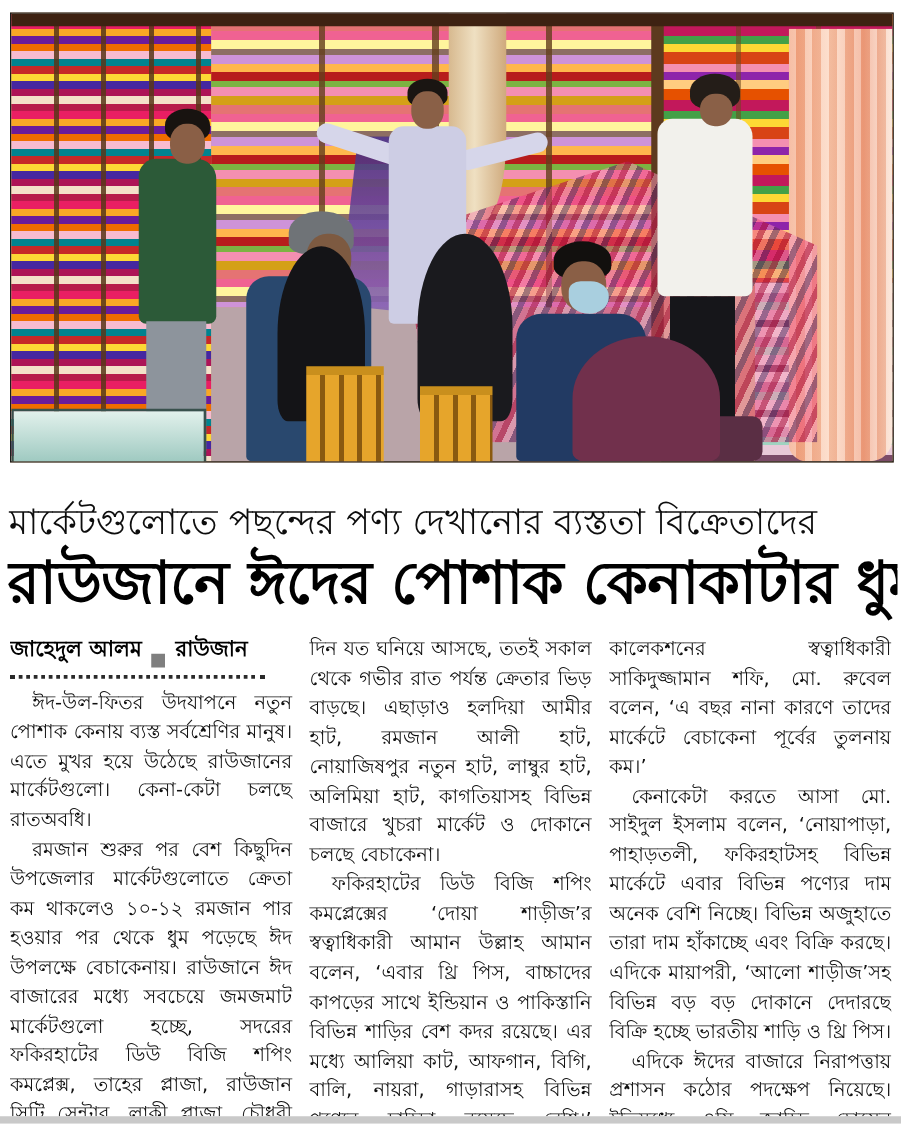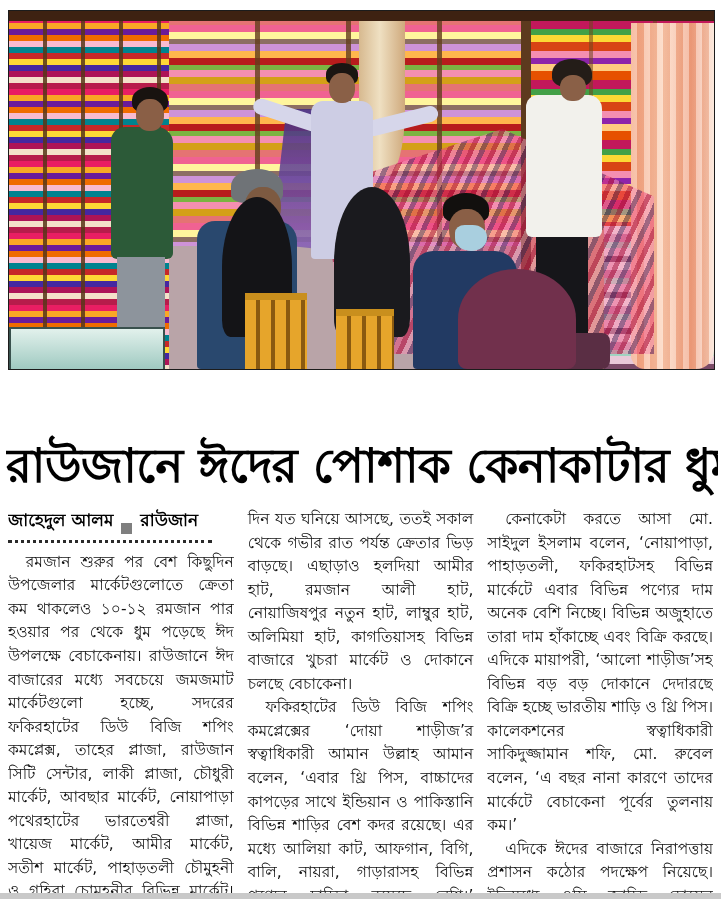--- a/index.html
+++ b/index.html
@@ -120,37 +120,39 @@
     <div class="chair1"></div>
     <div class="chair2"></div>
     <div class="mask-torso"></div>
     <div class="mask-hair"></div>
     <div class="mask-face"></div>
     <div class="mask-mask"></div>
     <div class="maroon-hijab"></div>
     <div class="counter"></div>
   </div>
 
+  <div class="kicker">মার্কেটগুলোতে পছন্দের পণ্য দেখানোর ব্যস্ততা বিক্রেতাদের</div>
   <div class="headline">রাউজানে ঈদের পোশাক কেনাকাটার ধুম</div>
 
   <div class="article">
     <div class="col">
       <div class="byline">
         <span>জাহেদুল আলম</span>
         <span class="byline-sq"></span>
         <span>রাউজান</span>
       </div>
       <div class="dotted-rule"></div>
+    <p class="para indent">ঈদ-উল-ফিতর উদযাপনে নতুন পোশাক কেনায় ব্যস্ত সর্বশ্রেণির মানুষ। এতে মুখর হয়ে উঠেছে রাউজানের মার্কেটগুলো। কেনা-কেটা চলছে রাতঅবধি।</p>
         <p class="para indent">রমজান শুরুর পর বেশ কিছুদিন উপজেলার মার্কেটগুলোতে ক্রেতা কম থাকলেও ১০-১২ রমজান পার হওয়ার পর থেকে ধুম পড়েছে ঈদ উপলক্ষে বেচাকেনায়। রাউজানে ঈদ বাজারের মধ্যে সবচেয়ে জমজমাট মার্কেটগুলো হচ্ছে, সদরের ফকিরহাটের ডিউ বিজি শপিং কমপ্লেক্স, তাহের প্লাজা, রাউজান সিটি সেন্টার, লাকী প্লাজা, চৌধুরী মার্কেট, আবছার মার্কেট, নোয়াপাড়া পথেরহাটের ভারতেশ্বরী প্লাজা, খায়েজ মার্কেট, আমীর মার্কেট, সতীশ মার্কেট, পাহাড়তলী চৌমুহনী ও গহিরা চোমুহনীর বিভিন্ন মার্কেট। এসব মার্কেটে ঈদের</p>
       </div>
     <div class="col">
         <p class="para">দিন যত ঘনিয়ে আসছে, ততই সকাল থেকে গভীর রাত পর্যন্ত ক্রেতার ভিড় বাড়ছে। এছাড়াও হলদিয়া আমীর হাট, রমজান আলী হাট, নোয়াজিষপুর নতুন হাট, লাম্বুর হাট, অলিমিয়া হাট, কাগতিয়াসহ বিভিন্ন বাজারে খুচরা মার্কেট ও দোকানে চলছে বেচাকেনা।</p>
         <p class="para indent">ফকিরহাটের ডিউ বিজি শপিং কমপ্লেক্সের ‘দোয়া শাড়ীজ’র স্বত্বাধিকারী আমান উল্লাহ আমান বলেন, ‘এবার থ্রি পিস, বাচ্চাদের কাপড়ের সাথে ইন্ডিয়ান ও পাকিস্তানি বিভিন্ন শাড়ির বেশ কদর রয়েছে। এর মধ্যে আলিয়া কাট, আফগান, বিগি, বালি, নায়রা, গাড়ারাসহ বিভিন্ন পণ্যের চাহিদা রয়েছে বেশি।’ ভারতেশ্বরী প্লাজার ব্যবসায়ী সোলায়মান জানান, ঈদ উপলক্ষে নানা ডিজাইনের জুতো, প্রসাধনীর দোকানেও বেশ ভিড় করছে ক্রেতারা। সমানতালে চলছে পাঞ্জাবি- পায়জামা বেচাকেনা। ফকিরহাটের চৌধুরী মার্কেটের ফ্যাশন</p>
       </div>
     <div class="col">
+        <p class="para">কালেকশনের স্বত্বাধিকারী সাকিদুজ্জামান শফি, মো. রুবেল বলেন, ‘এ বছর নানা কারণে তাদের মার্কেটে বেচাকেনা পূর্বের তুলনায় কম।’</p>
         <p class="para indent">কেনাকেটা করতে আসা মো. সাইদুল ইসলাম বলেন, ‘নোয়াপাড়া, পাহাড়তলী, ফকিরহাটসহ বিভিন্ন মার্কেটে এবার বিভিন্ন পণ্যের দাম অনেক বেশি নিচ্ছে। বিভিন্ন অজুহাতে তারা দাম হাঁকাচ্ছে এবং বিক্রি করছে। এদিকে মায়াপরী, ‘আলো শাড়ীজ’সহ বিভিন্ন বড় বড় দোকানে দেদারছে বিক্রি হচ্ছে ভারতীয় শাড়ি ও থ্রি পিস।</p>
-        <p class="para">কালেকশনের স্বত্বাধিকারী সাকিদুজ্জামান শফি, মো. রুবেল বলেন, ‘এ বছর নানা কারণে তাদের মার্কেটে বেচাকেনা পূর্বের তুলনায় কম।’</p>
         <p class="para indent">এদিকে ঈদের বাজারে নিরাপত্তায় প্রশাসন কঠোর পদক্ষেপ নিয়েছে। ইতিমধ্যে ওসি জাহিদ হোসেন ফকিরহাটের বিভিন্ন মার্কেটের ব্যবসায়ীদের নিয়ে বৈঠক করেছেন। তিনি জানান, ‘ঈদের বাজারের ক্রেতা-বিক্রেতাদের নিরাপত্তার কথা চিন্তা করে টইল পুলিশ জোরদার করা হয়েছে।’</p>
       </div>
   </div>
 
   <div class="bottom-strip"></div>
 </div>
 
 </body></html>

